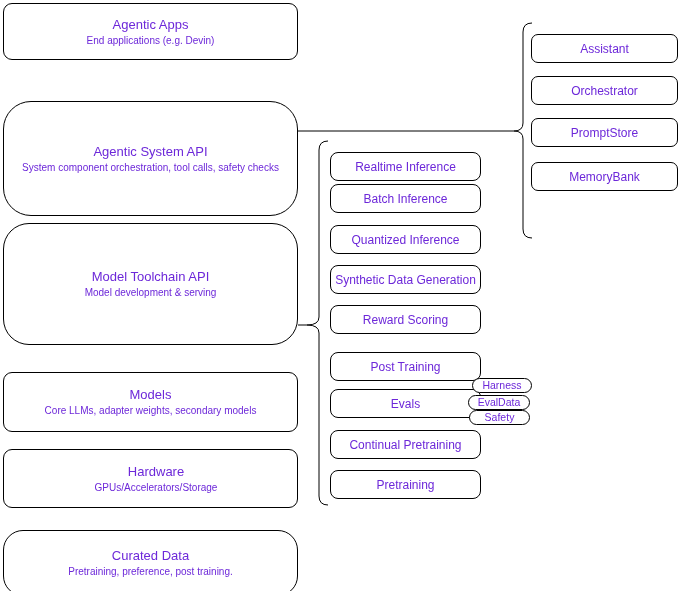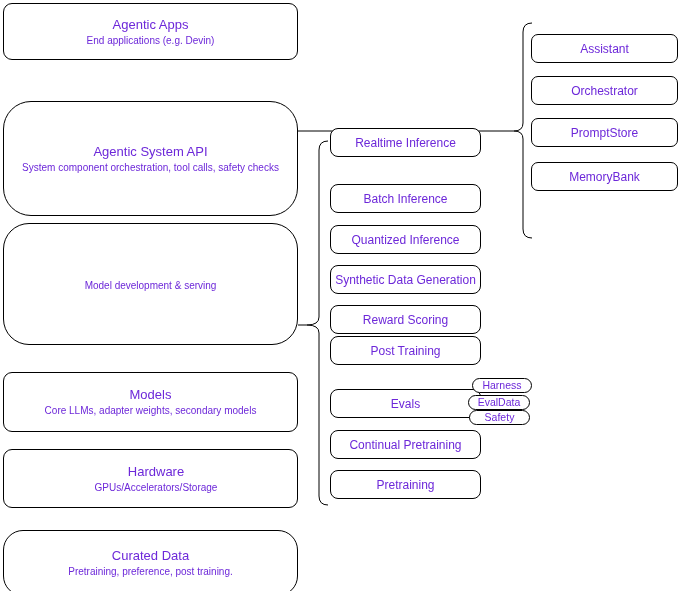--- a/index.html
+++ b/index.html
@@ -39,22 +39,22 @@
   .l2 { top: 85px;  height: 115px; border-radius: 28px; margin-top: 16px; }
   .l3 { top: 223px; height: 122px; border-radius: 26px; }
   .l4 { top: 372px; height: 60px;  border-radius: 9px; }
   .l5 { top: 449px; height: 59px;  border-radius: 9px; padding-left: 11px; }
   .l6 { top: 530px; height: 66px;  border-radius: 20px; }
   
   .svc {
     left: 330px; width: 151px; height: 29px;
     border-radius: 8px; font-size: 12px; white-space: nowrap;
   }
-  .s1 { top: 128px; } .s2 { top: 184px; } .s3 { top: 225px; }
-  .s4 { top: 265px; } .s5 { top: 305px; } .s6 { top: 336px; }
+  .s1 { top: 152px; } .s2 { top: 184px; } .s3 { top: 225px; }
+  .s4 { top: 265px; } .s5 { top: 305px; } .s6 { top: 352px; }
   .s7 { top: 389px; } .s8 { top: 430px; } .s9 { top: 470px; }
   
   .comp {
     left: 531px; width: 147px; height: 29px;
     border-radius: 7px; font-size: 12px; white-space: nowrap;
   }
   .c1 { top: 34px; } .c2 { top: 76px; } .c3 { top: 118px; }
   .c4 { top: 162px; } .c5 { top: 206px; }
   
   .pill {
@@ -79,20 +79,21 @@
 
   <div class="node layer l1">
     <div class="title">Agentic Apps</div>
     <div class="subtitle">End applications (e.g. Devin)</div>
   </div>
   <div class="node layer l2">
     <div class="title">Agentic System API</div>
     <div class="subtitle">System component orchestration, tool calls, safety checks</div>
   </div>
   <div class="node layer l3">
+    <div class="title">Model Toolchain API</div>
     <div class="subtitle">Model development &amp; serving</div>
   </div>
   <div class="node layer l4">
     <div class="title">Models</div>
     <div class="subtitle">Core LLMs, adapter weights, secondary models</div>
   </div>
   <div class="node layer l5">
     <div class="title">Hardware</div>
     <div class="subtitle">GPUs/Accelerators/Storage</div>
   </div>

